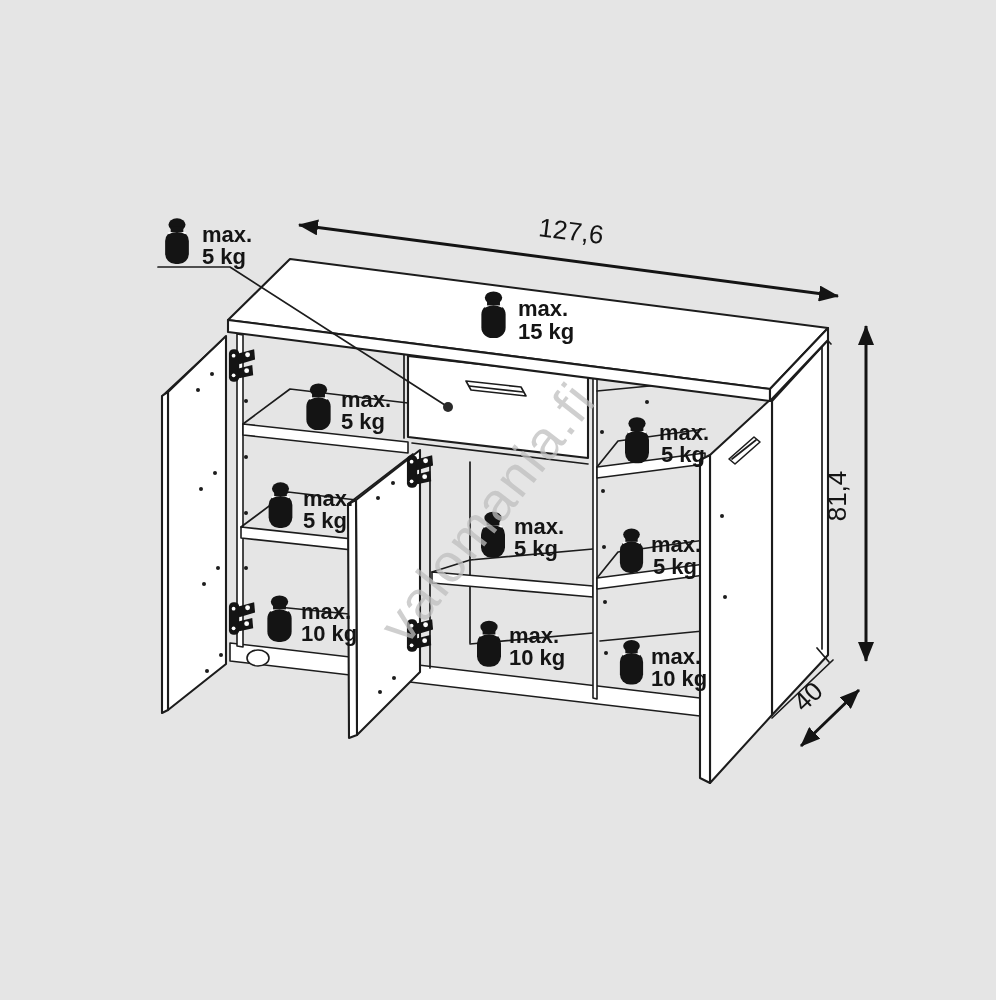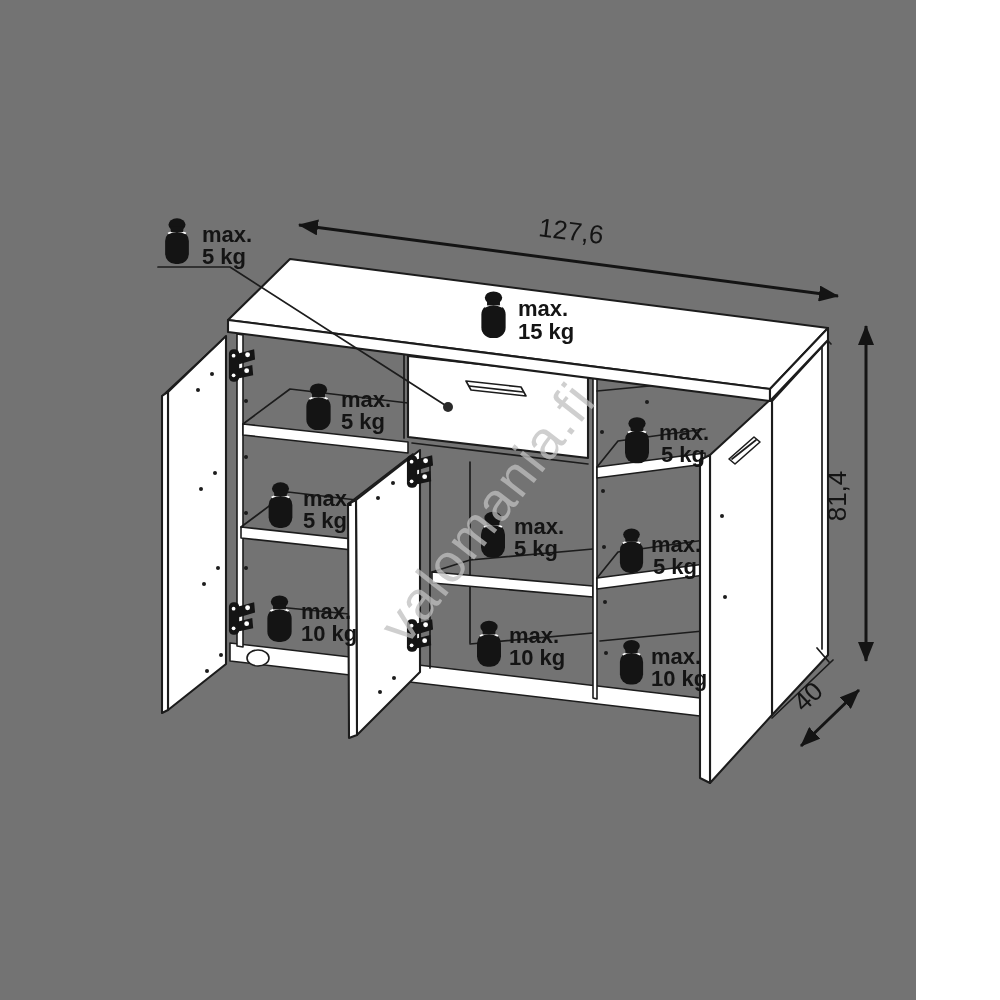--- a/index.html
+++ b/index.html
@@ -1,16 +1,16 @@
 <!DOCTYPE html>
 <html><head>
 <meta charset="utf-8">
 <style>
   html,body{margin:0;padding:0;background:#fff;}
-  .page{position:relative;width:916px;height:1000px;background:#737373;overflow:hidden;
+  .page{position:relative;width:996px;height:1000px;background:#e5e5e5;overflow:hidden;
         font-family:"Liberation Sans",sans-serif;}
   svg{display:block;}
   .ln{stroke:#1c1c1c;stroke-width:1.7;fill:none;stroke-linejoin:round;stroke-linecap:round;}
   .face{fill:#ffffff;stroke:#1c1c1c;stroke-width:2.1;stroke-linejoin:round;}
   .band{fill:#ffffff;stroke:#1c1c1c;stroke-width:1.6;stroke-linejoin:round;}
   .wl{font:bold 22px "Liberation Sans",sans-serif;fill:#141414;}
   .dim{font:26px "Liberation Sans",sans-serif;fill:#141414;}
   .arrow{stroke:#141414;stroke-width:3;fill:none;}
   .dot{fill:#2a2a2a;}
   .wm{font:400 54px "Liberation Sans",sans-serif;fill:#bfbfbf;opacity:.75;letter-spacing:2px;}

